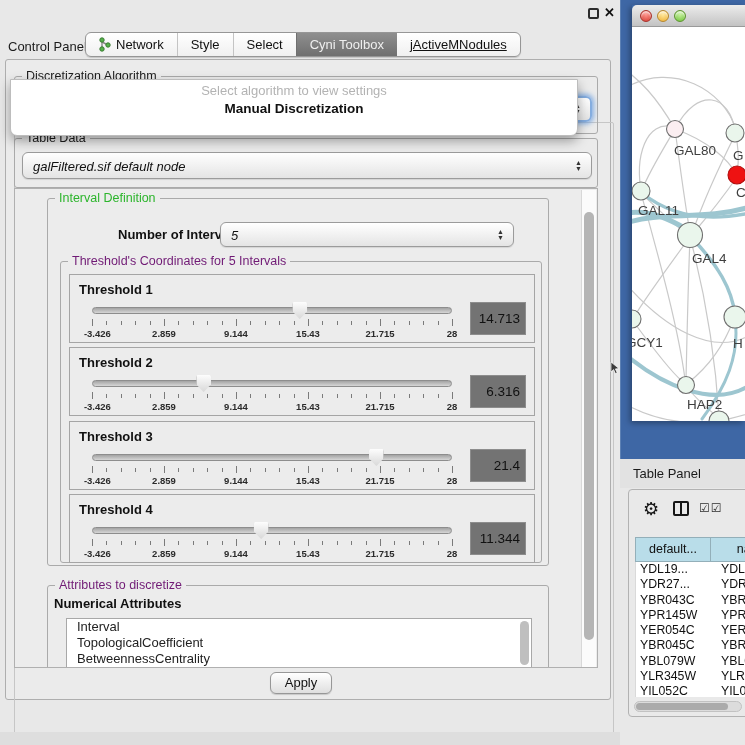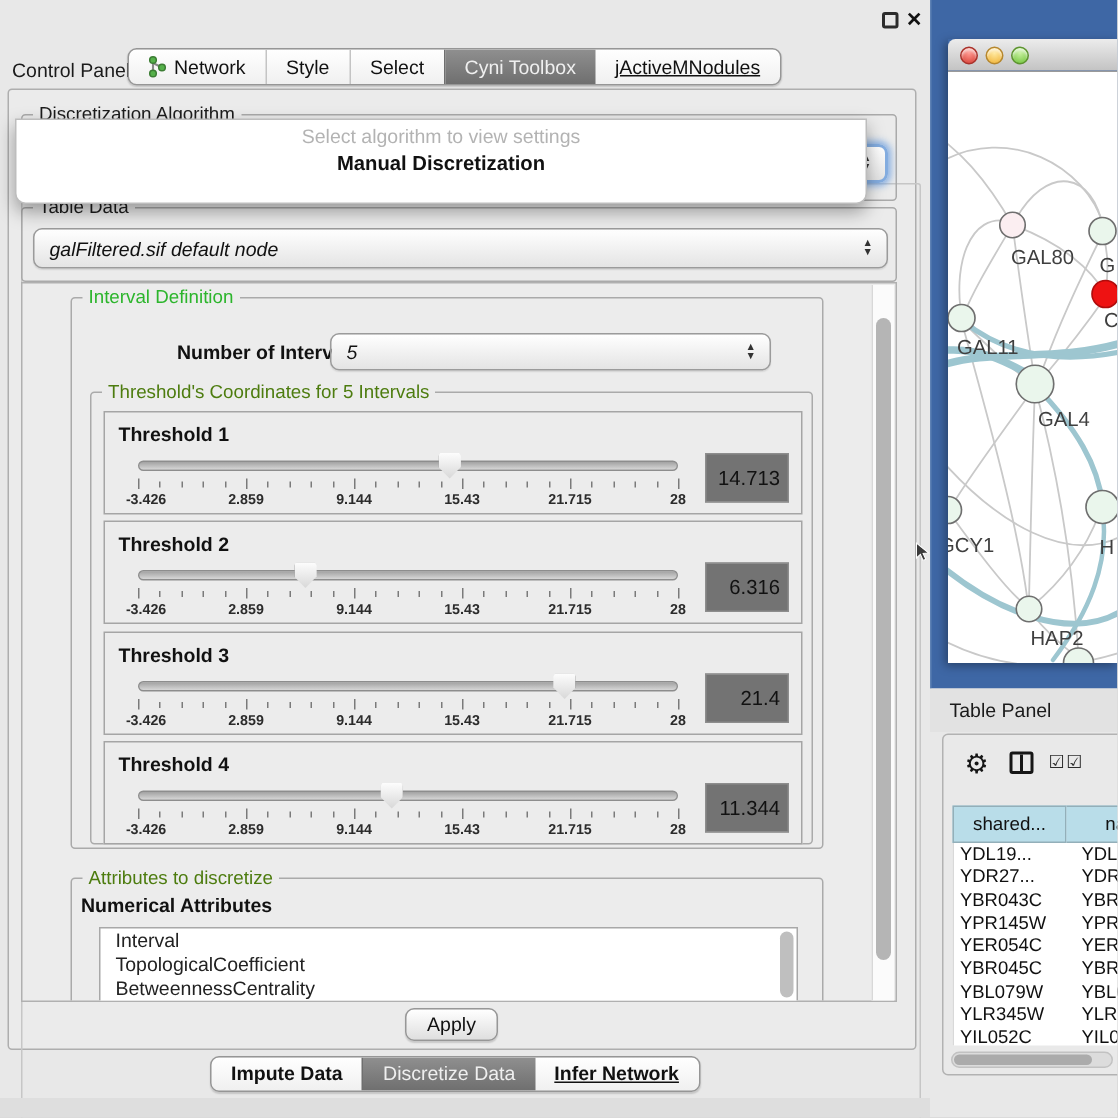--- a/index.html
+++ b/index.html
@@ -17,21 +17,21 @@
   .seg:first-child{border-left:none;}
   .seg.sel{background:linear-gradient(#8f8f8f,#6f6f6f);color:#efefef;border-left-color:#6f6f6f;justify-content:center;}
   .seg.sel + .seg{border-left:none;text-decoration:underline;}
 
   .panel-frame{position:absolute;left:5px;top:59px;width:606px;height:641px;border:1px solid #aeaeae;border-radius:3px;background:#ebebeb;}
   .panel-frame2{position:absolute;left:8px;top:62px;width:600px;height:635px;border:1px solid #c6c6c6;border-radius:2px;}
 
   .group{position:absolute;border:1px solid #aaaaaa;border-radius:3px;}
   .grp-label{position:absolute;top:-8px;left:7px;background:#ebebeb;padding:0 4px;font-size:12.5px;color:#1c1c1c;white-space:nowrap;}
   .grp-label.green{color:#2cb52c;}
-  .grp-label.blue{color:#4d7c0f;}
+  .grp-label.blue{color:#701a75;}
 
   .combo{position:absolute;border:1px solid #9b9b9b;border-radius:6px;background:linear-gradient(#ffffff,#e4e4e4);font-size:13px;color:#111;box-shadow:0 1px 1px rgba(0,0,0,.1);}
   .combo .cv{position:absolute;left:10px;top:50%;transform:translateY(-50%);font-style:italic;}
   .stepper{position:absolute;right:9px;top:50%;transform:translateY(-50%);display:flex;flex-direction:column;align-items:center;line-height:6px;font-size:7px;color:#333;}
 
   
   .popup{position:absolute;left:10px;top:79px;width:568px;height:57px;background:#ffffff;border:1px solid #bdbdbd;border-radius:0 0 7px 7px;box-shadow:0 5px 12px rgba(0,0,0,.35);z-index:50;}
   .popup .hdr{position:absolute;left:0;right:0;top:3px;text-align:center;font-size:13px;color:#b3b3b3;}
   .popup .item{position:absolute;left:4px;right:4px;height:16px;font-size:13.5px;color:#111;}
   .popup .item.b{font-weight:bold;}
@@ -59,21 +59,21 @@
   .attr-list{position:absolute;left:18px;top:32px;width:466px;height:60px;background:#fff;border:1px solid #a8a8a8;}
   .attr-item{font-size:13px;color:#222;padding-left:10px;line-height:16px;}
   .attr-sb{position:absolute;right:2px;top:2px;width:9px;height:44px;background:#bfbfbf;border-radius:5px;}
 
   .btn{position:absolute;border:1px solid #979797;border-radius:6px;background:linear-gradient(#ffffff,#dfdfdf);font-size:13px;color:#111;text-align:center;box-shadow:0 1px 1px rgba(0,0,0,.15);}
 
   .bottom-strip{position:absolute;left:0;top:732px;width:620px;height:13px;background:#dedede;}
 
   
   .desktop{position:absolute;left:620px;top:0;width:125px;height:459px;background:#3e67a5;border-left:1px solid #5d81b4;}
-  .netwin{position:absolute;left:632px;top:5px;width:113px;height:416px;box-shadow:-2px 2px 6px rgba(0,0,0,.35);margin-top:21px;}
+  .netwin{position:absolute;left:632px;top:5px;width:113px;height:416px;box-shadow:-2px 2px 6px rgba(0,0,0,.35);}
   .nw-titlebar{position:absolute;left:0;top:0;width:113px;height:22px;background:linear-gradient(#ececec,#c3c3c3);border-bottom:1px solid #9a9a9a;border-radius:5px 0 0 0;}
   .light{position:absolute;top:5px;width:12px;height:12px;border-radius:50%;box-shadow:inset 0 2px 2px rgba(255,255,255,.7);}
   .light.red{left:8px;background:radial-gradient(circle at 50% 35%,#ff9890,#d33a30);border:1px solid #a8322b;}
   .light.yellow{left:25px;background:radial-gradient(circle at 50% 35%,#ffe9a0,#efaf2f);border:1px solid #b5872f;}
   .light.green{left:42px;background:radial-gradient(circle at 50% 35%,#c7f0a0,#6cc235);border:1px solid #5d9330;}
   .canvas{position:absolute;left:0;top:22px;width:113px;height:394px;background:#fff;overflow:hidden;}
 
   .tp-header{position:absolute;left:620px;top:459px;width:125px;height:29px;background:#e2e2e2;}
   .tp-title{position:absolute;left:13px;top:7px;font-size:13px;color:#1b1b1b;}
   .tp-body{position:absolute;left:628px;top:489px;width:130px;height:228px;background:#e9e9e9;border:1px solid #b2b2b2;border-radius:4px;}
@@ -372,31 +372,20 @@
       </div>
     </div>
 
     <div class="vsb">
         <div class="thumb"></div>
       </div>
   </div>
 
   <div class="btn" style="left:270px;top:672px;width:62px;height:22px;line-height:20px;">Apply</div>
 
-  <div class="seg-bar" style="left:140px;top:704px;height:24px;">
-    <div class="seg" style="line-height:22px;font-weight:bold;">
-        <span>Impute Data</span>
-      </div>
-    <div class="seg sel" style="line-height:22px;">
-        <span>Discretize Data</span>
-      </div>
-    <div class="seg" style="line-height:22px;font-weight:bold;">
-        <span>Infer Network</span>
-      </div>
-  </div>
 
   <div class="bottom-strip"></div>
 
   <div class="desktop"></div>
 
   <div class="netwin">
     <div class="nw-titlebar">
       <span class="light red"></span>
       <span class="light yellow"></span>
       <span class="light green"></span>
@@ -466,21 +455,21 @@
     <span class="tp-title">Table Panel</span>
   </div>
   <div class="tp-body">
     <span class="gear">⚙</span>
     <span class="colsplit">
         <div></div>
       </span>
     <span class="checks">☑☑</span>
     <div class="tbl">
       <div class="tbl-head">
-        <div class="th c1">shared...</div>
+        <div class="th c1">default...</div>
         <div class="th c2">name</div>
       </div>
       <div class="tbl-rows" id="tbl-rows">
           <div class="trow">
             <div class="td1">YDL19...</div>
             <div class="td2">YDL19</div>
           </div>
           <div class="trow">
             <div class="td1">YDR27...</div>
             <div class="td2">YDR27</div>

